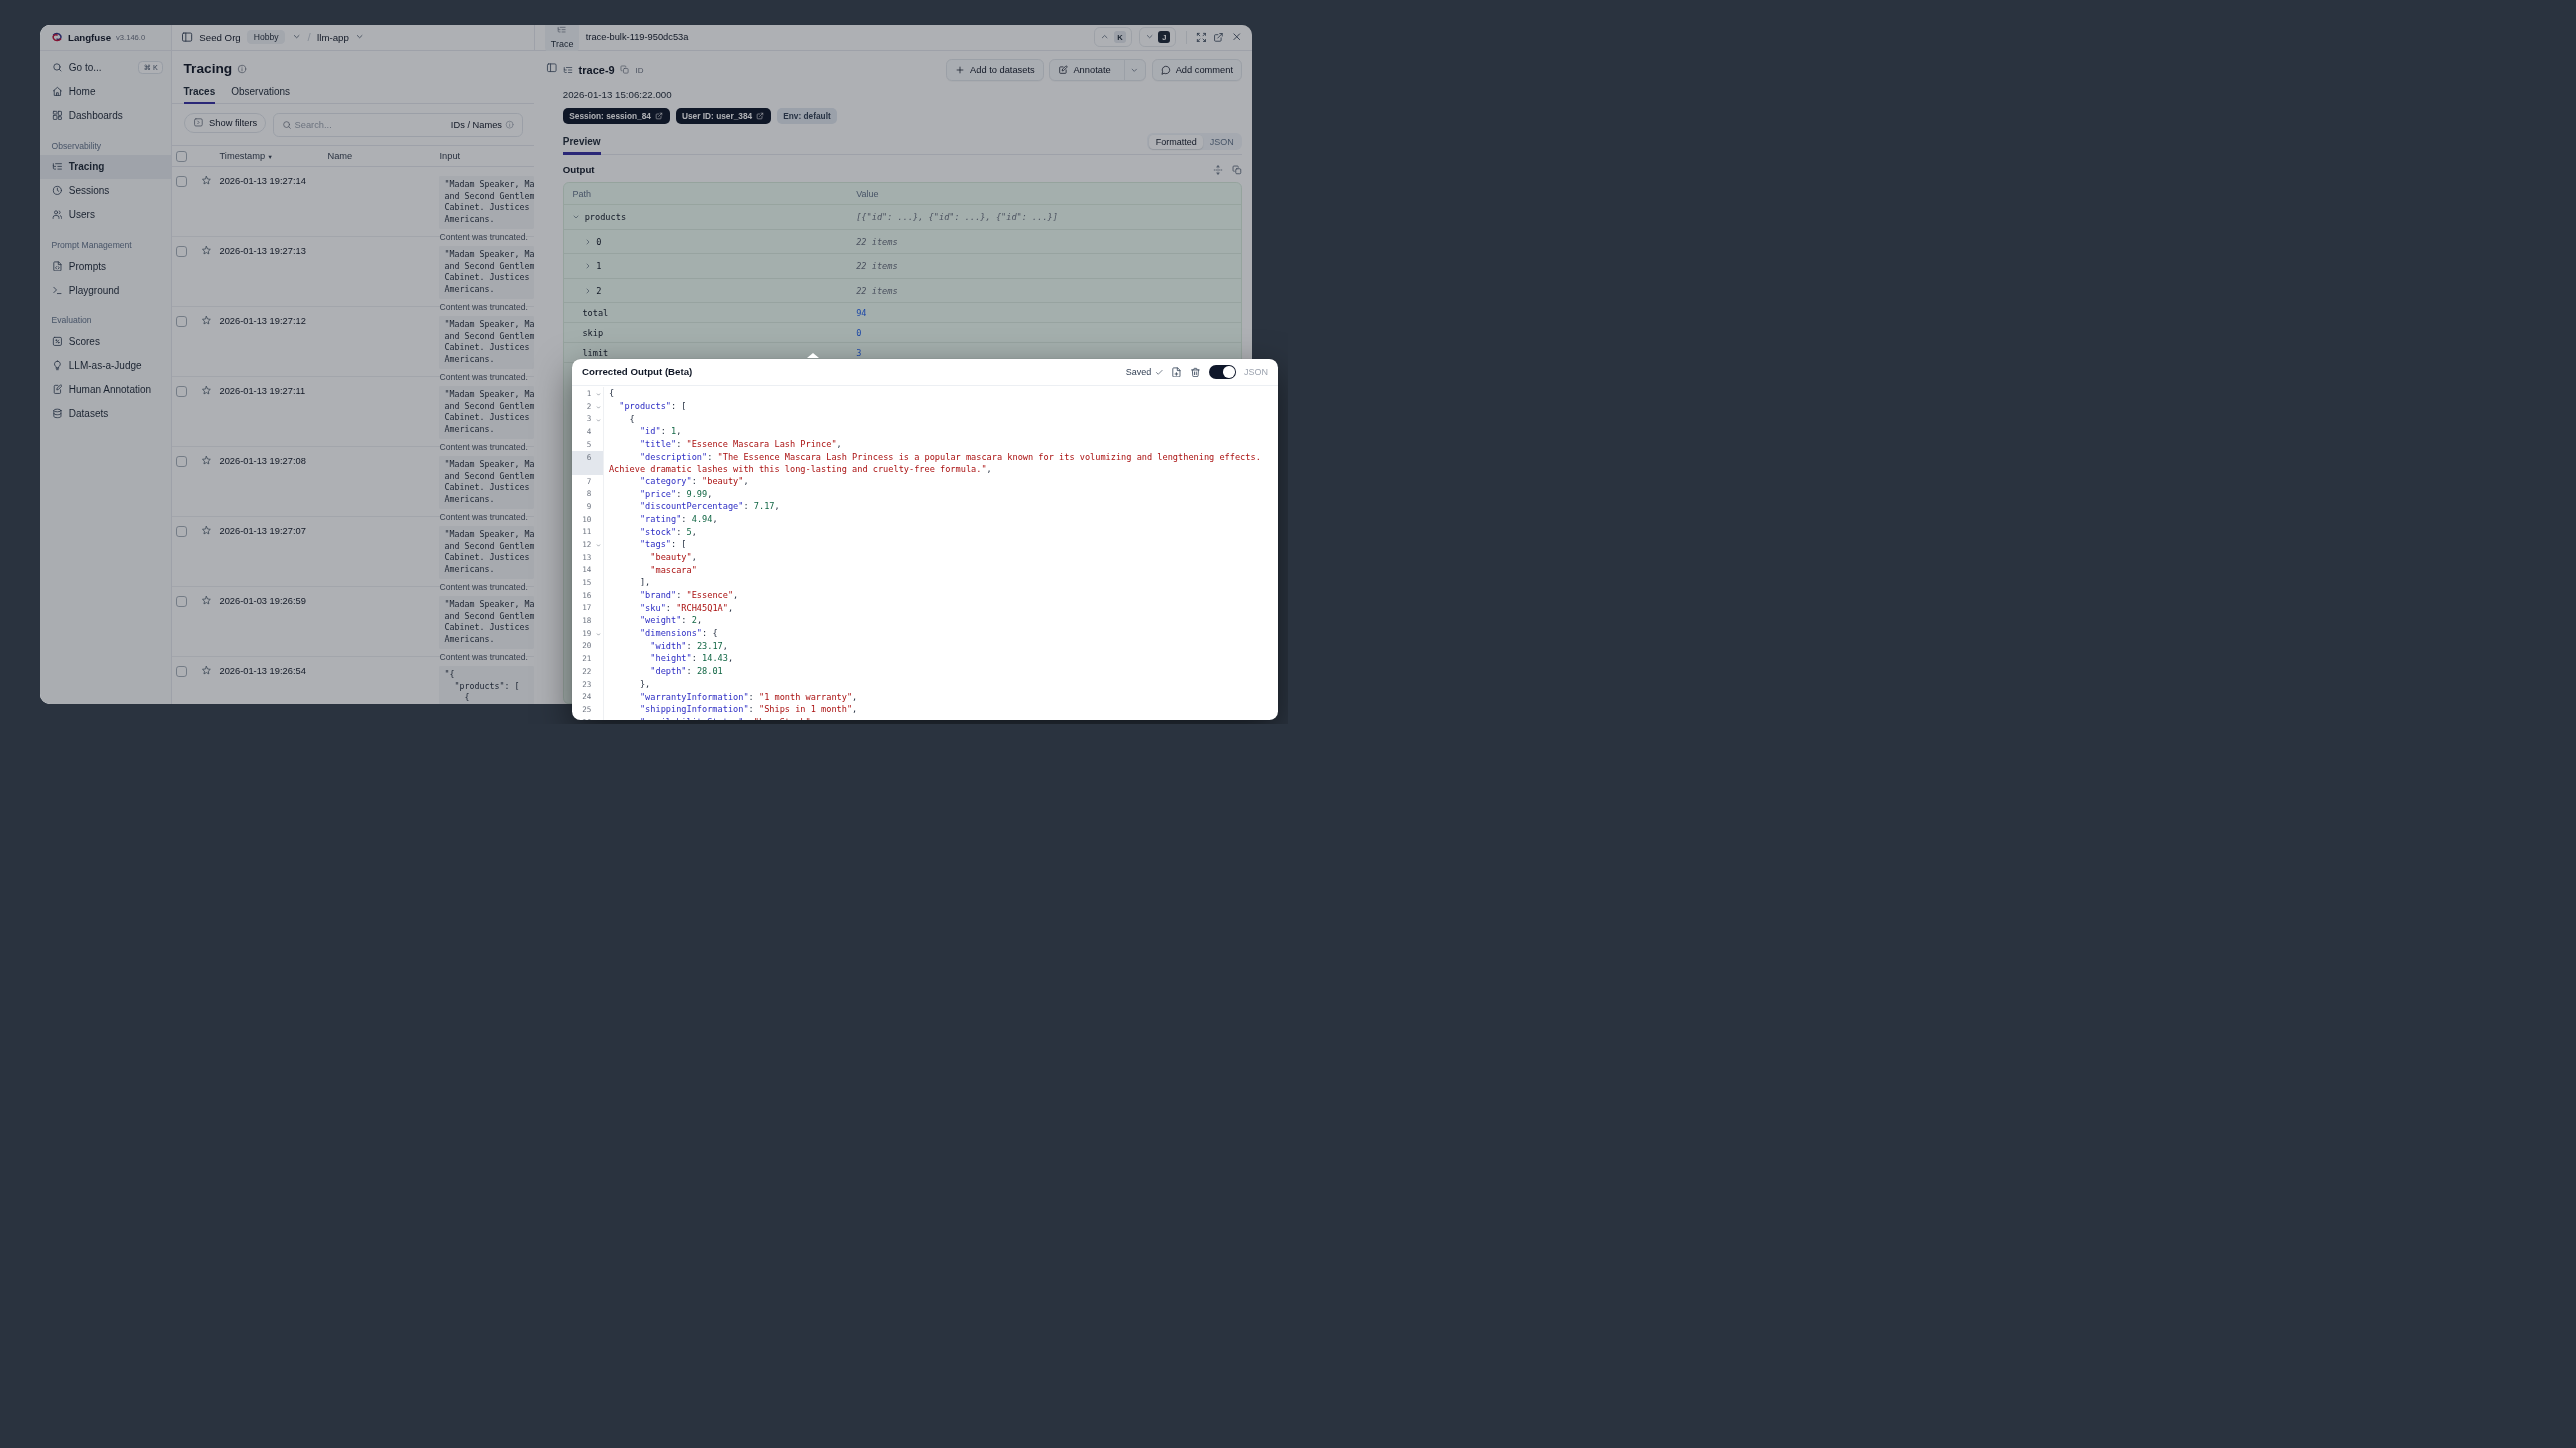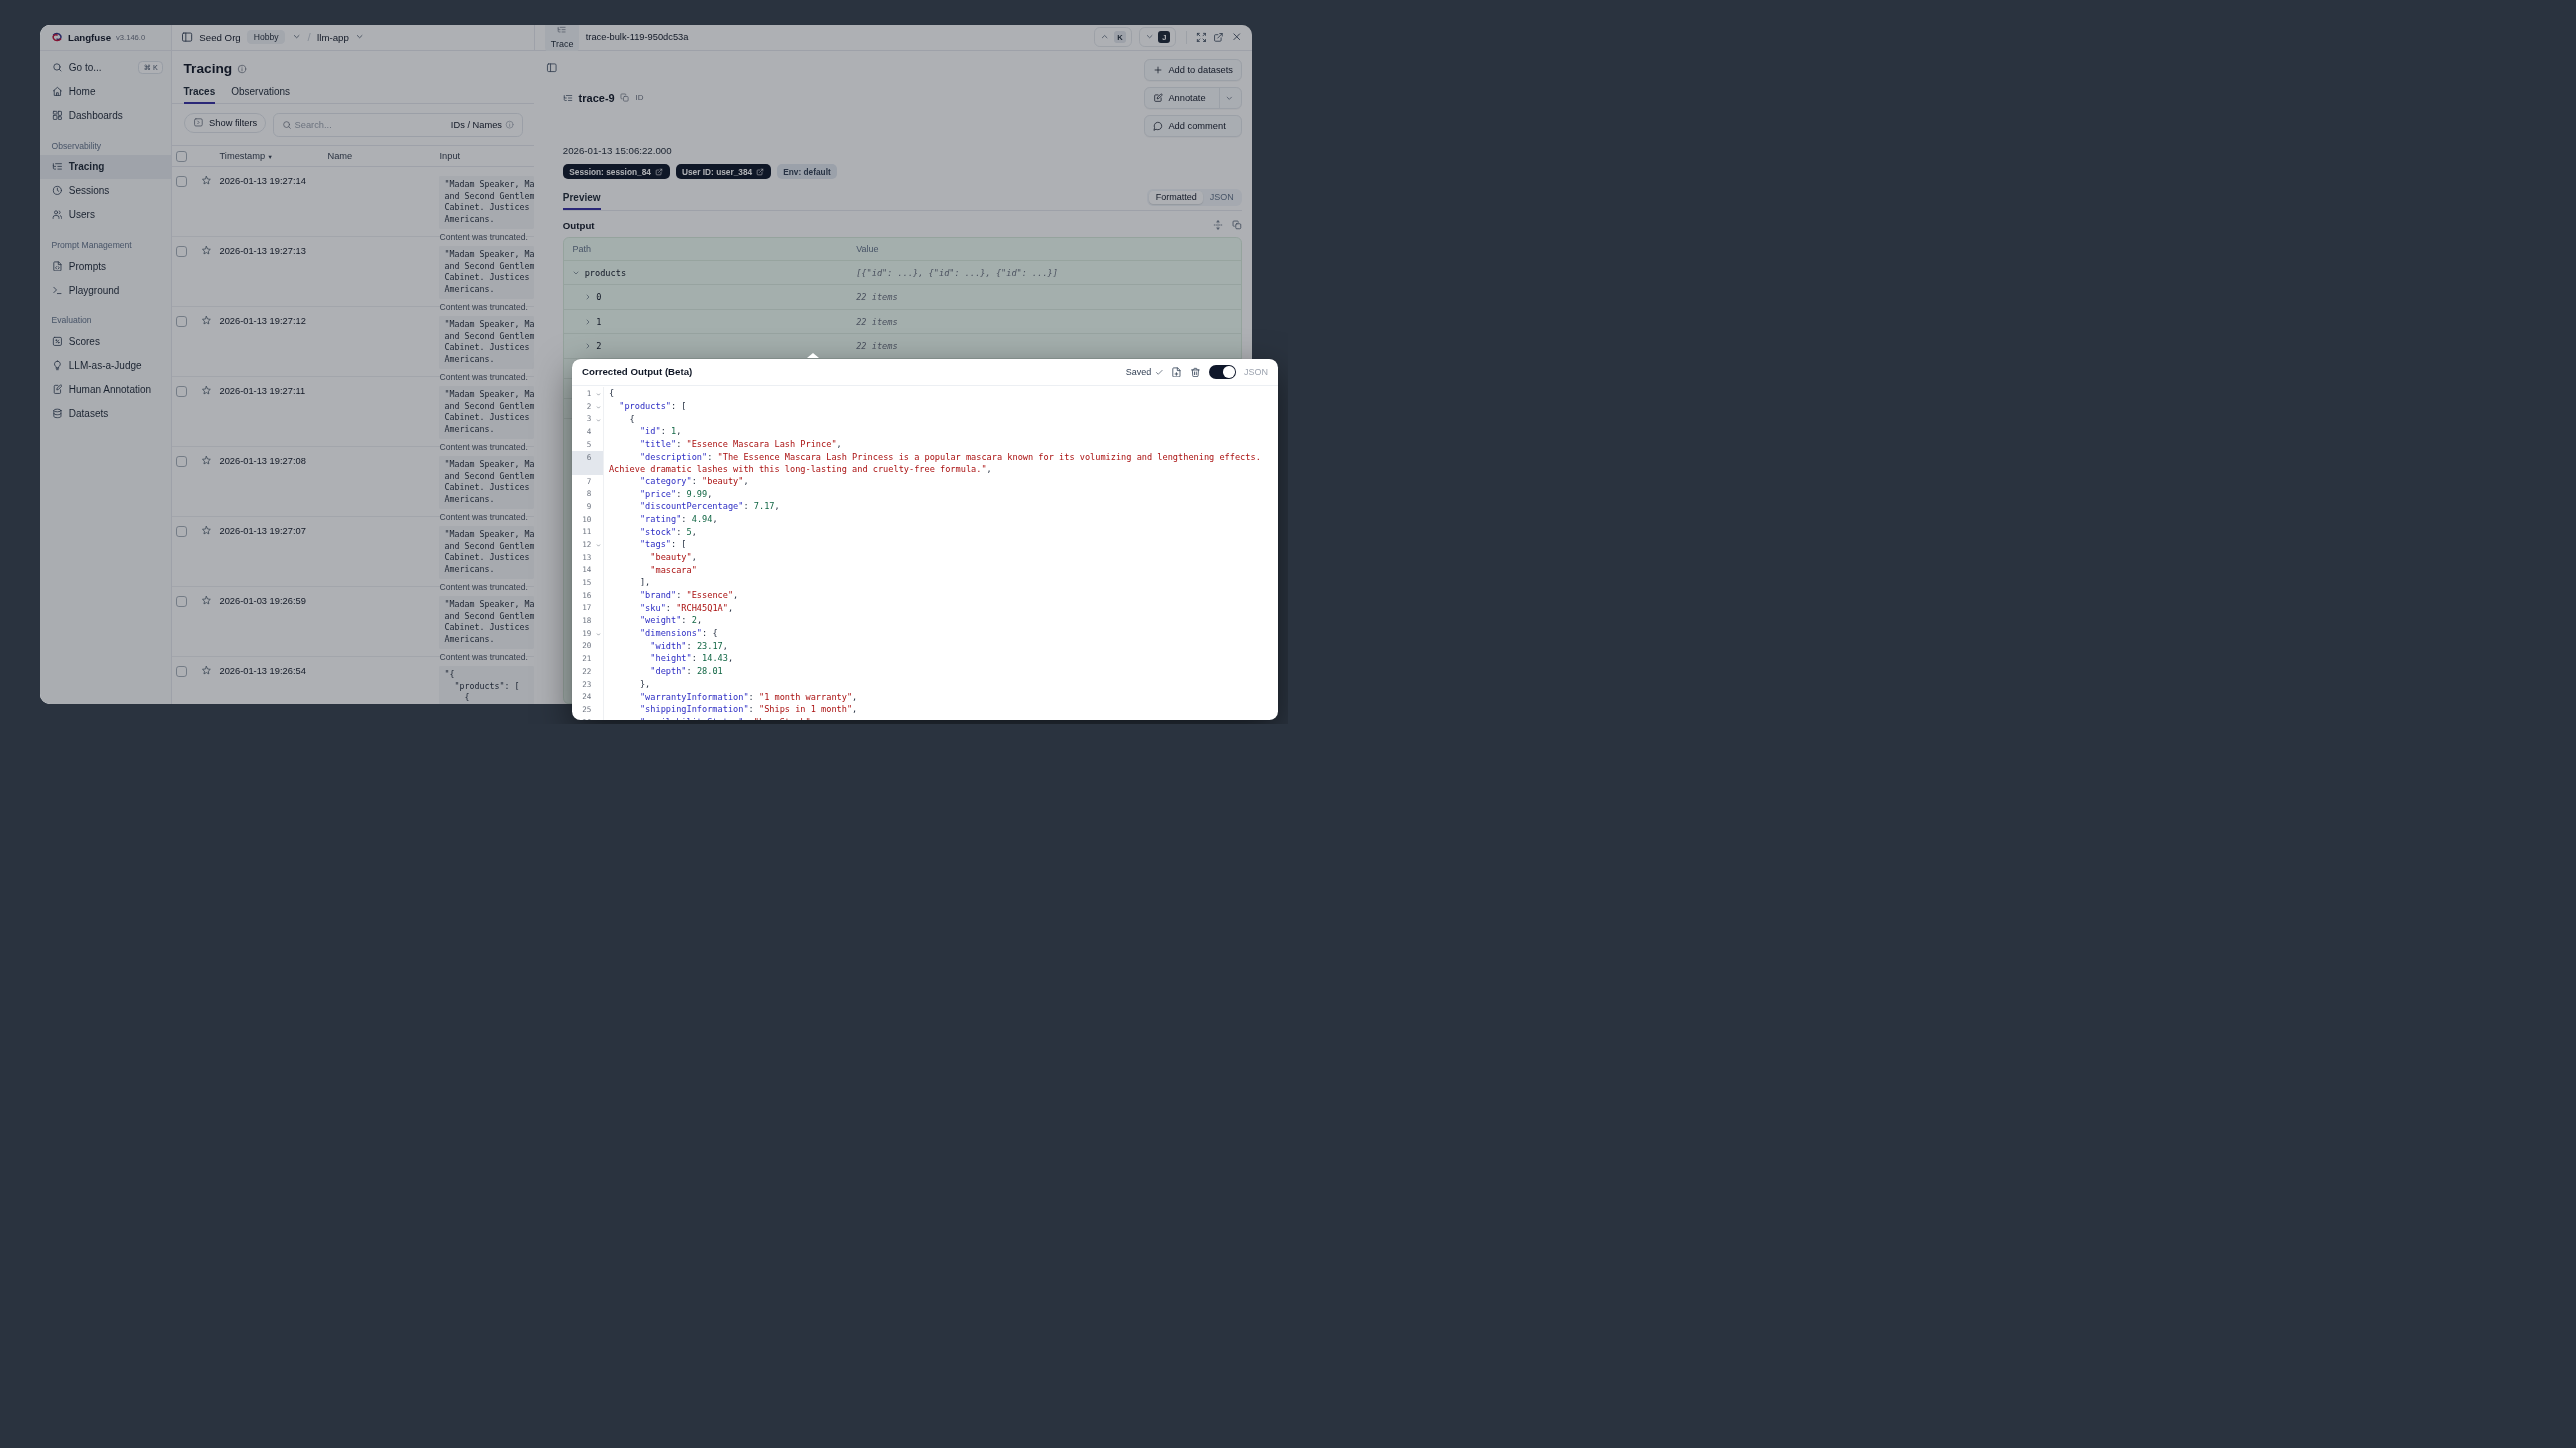--- a/index.html
+++ b/index.html
@@ -74,21 +74,21 @@
   .trunc-note{margin-top:2.9px;font-size:8.6px;color:#4b5563;white-space:nowrap;overflow:hidden;}
   
   .panel{flex:1;min-width:0;display:flex;flex-direction:column;background:#fff;}
   .panel-body{flex:1;display:flex;padding:8.6px 10px 0 7.2px;min-height:0;}
   .collapse-col{width:21.6px;flex-shrink:0;padding-top:2.9px;color:#475569;}
   .panel-content{flex:1;min-width:0;display:flex;flex-direction:column;}
   .ptitle-row{display:flex;align-items:center;gap:5.8px;}
   .ptitle{font-size:11px;font-weight:700;}
   .muted-ic{color:#6b7280;display:flex;}
   .id-label{font-size:8px;color:#6b7280;font-weight:400;}
-  .actions{margin-left:auto;display:flex;gap:5.8px;flex-direction:column;}
+  .actions{margin-left:auto;display:flex;gap:5.8px;}
   .action-btn{height:22px;border:0.7px solid #e3e7eb;background:#f8fafc;border-radius:5.8px;display:flex;
               align-items:center;gap:5px;padding:0 8px;font-size:9.3px;color:#111827;
               box-shadow:0 0.7px 0.7px rgba(0,0,0,.03);}
   .split{padding:0;}
   .split .seg{display:flex;align-items:center;gap:5px;padding:0 8px;height:100%;}
   .split .seg.arrow{border-left:0.7px solid #e3e7eb;padding:0 5.8px;color:#475569;}
   .ptime{margin-top:8px;font-size:9.7px;color:#1f2937;}
   .badges{margin-top:8px;display:flex;gap:5.8px;align-items:center;}
   .badge-dark{background:var(--badge-dark);color:#fff;border-radius:5px;padding:2.9px 6.5px;
               font-size:8.3px;font-weight:600;display:flex;align-items:center;gap:4.3px;}
@@ -727,21 +727,21 @@
                       </svg>
                     </span>
                     <span>2</span>
                   </span>
                   <span class="oval preview">22 items</span>
                 </div>
                 <div class="orow leaf">
                   <span class="okey" style="padding-left:10px">
                     <span>total</span>
                   </span>
-                  <span class="oval number">53</span>
+                  <span class="oval number">94</span>
                 </div>
                 <div class="orow leaf">
                   <span class="okey" style="padding-left:10px">
                     <span>skip</span>
                   </span>
                   <span class="oval number">0</span>
                 </div>
                 <div class="orow leaf">
                   <span class="okey" style="padding-left:10px">
                     <span>limit</span>

